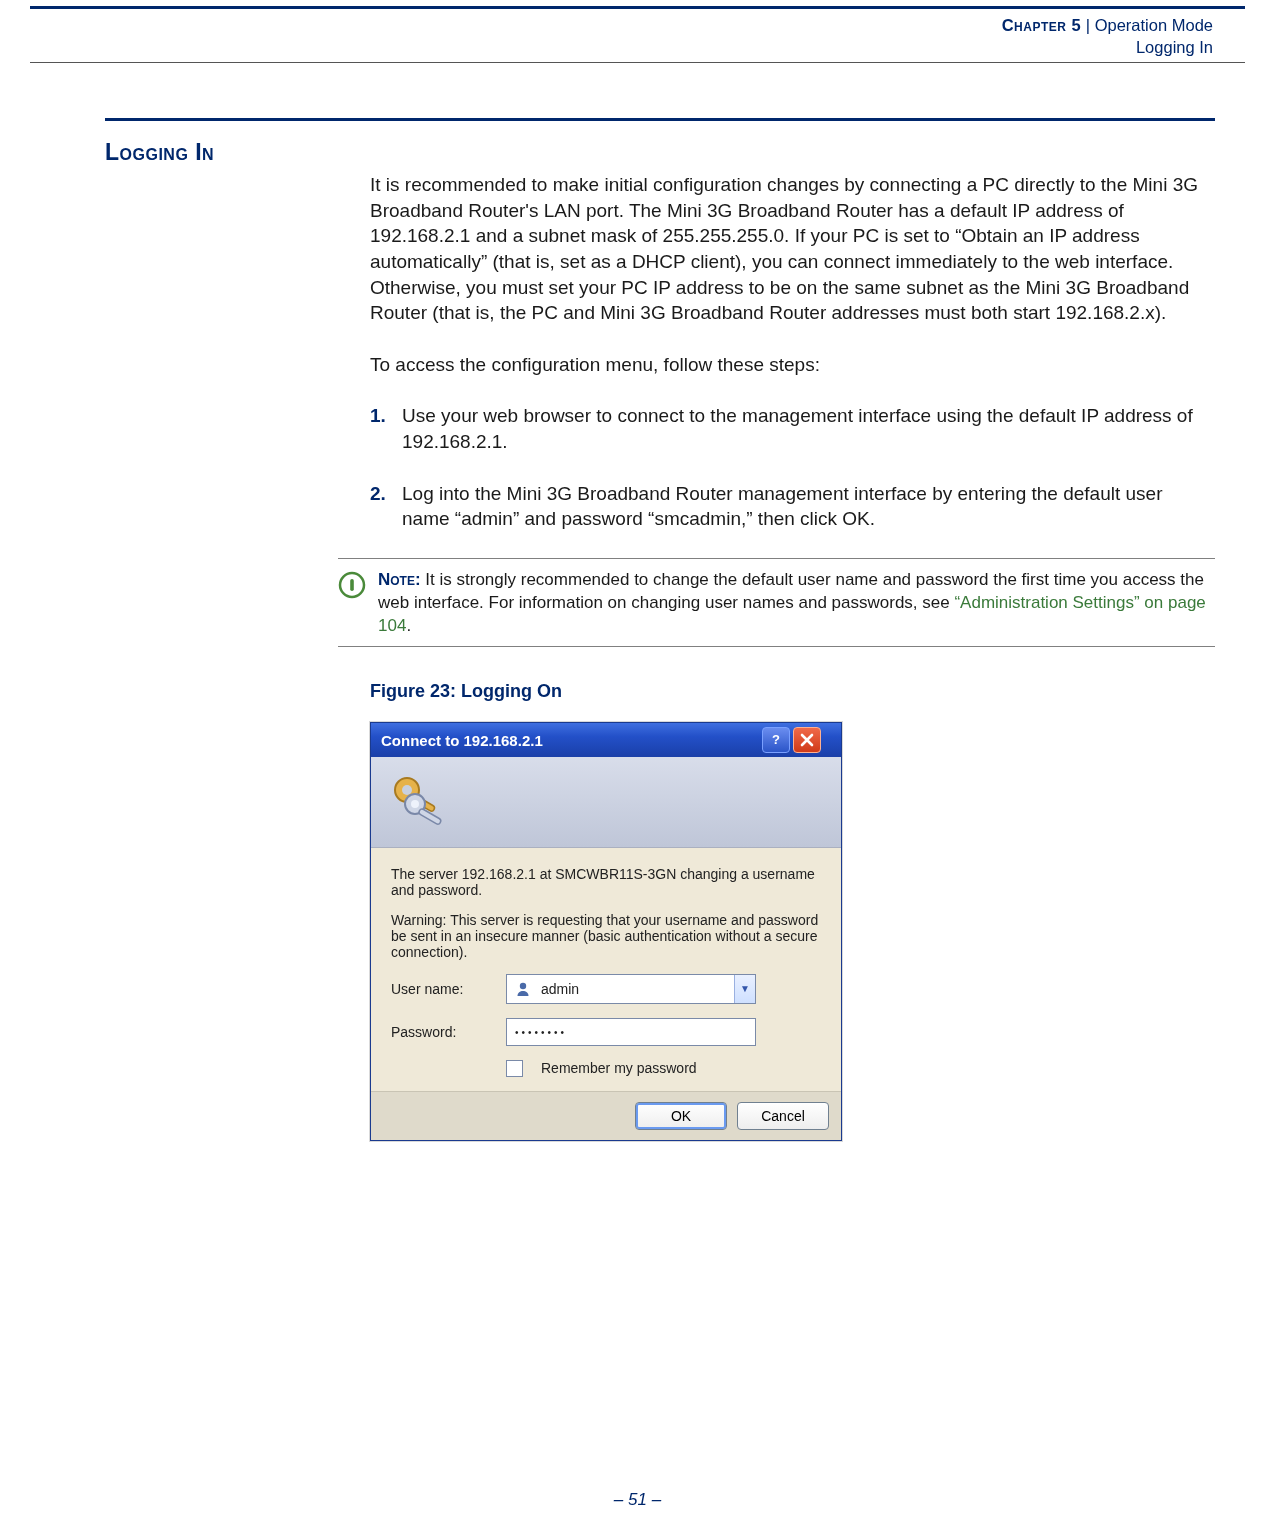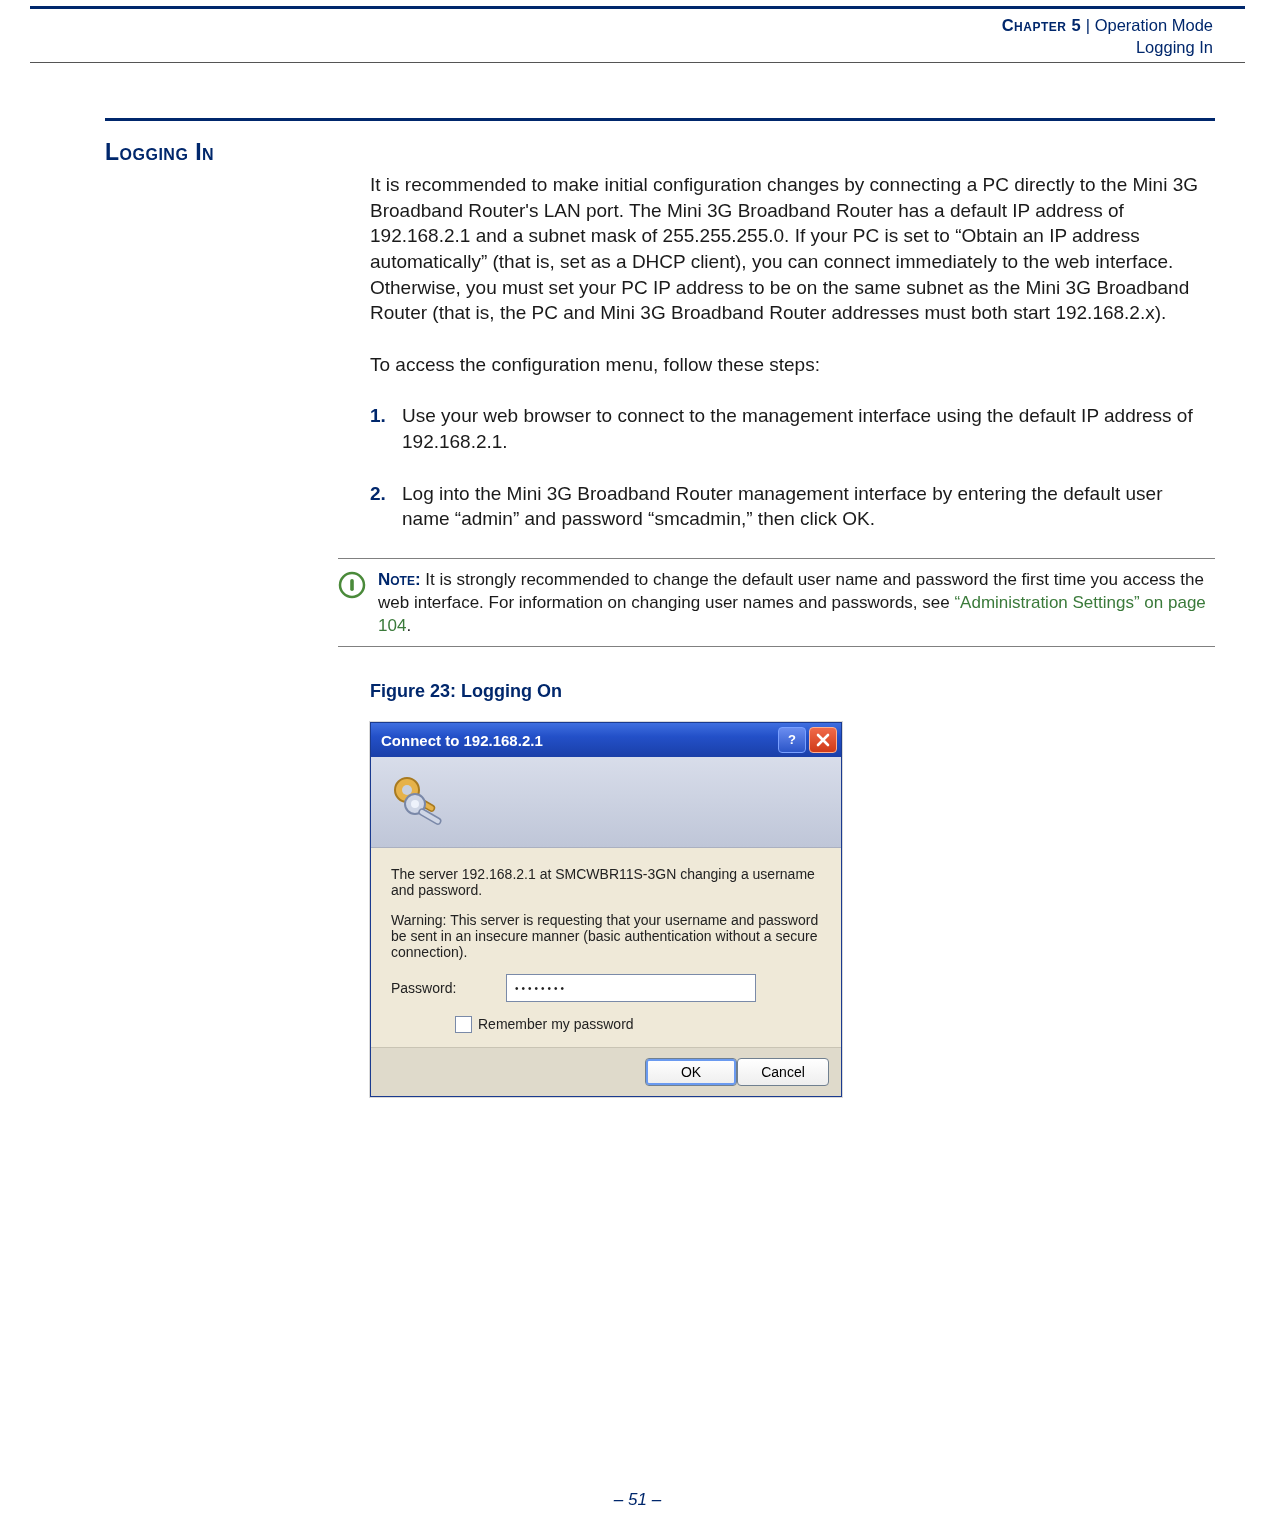--- a/index.html
+++ b/index.html
@@ -104,21 +104,21 @@
     border:1px solid #1a3a8f;
     box-shadow:0 0 0 1px rgba(0,0,0,.15);
     font-family:Tahoma, Verdana, sans-serif;
     font-size:14px;
     color:#222;
   }
   .dlg-titlebar{
     height:34px;
     background:linear-gradient(#3f6fe0,#2350c8 40%,#1a3fa8);
     display:flex; align-items:center;
-    padding:0 4px 0 10px;
+    padding:0 20px 0 10px;
     color:#fff;
     font-weight:700;
   }
   .dlg-titlebar .caption{flex:1; font-size:15px; padding-top:1px;}
   .dlg-titlebar .help-btn,
   .dlg-titlebar .close-btn{
     width:26px;height:24px;
     border-radius:4px;
     display:flex;align-items:center;justify-content:center;
     margin-left:3px;
@@ -161,30 +161,30 @@
     height:28px;
     width:100%;
     border:1px solid #7a8aa8;
     padding:0 8px;
     letter-spacing:3px;
     font-size:10px;
     line-height:28px;
     background:#fff;
     box-sizing:border-box;
   }
-  .cb-row{margin-left:64px; display:flex; align-items:center; gap:6px;}
+  .cb-row{margin-left:115px; display:flex; align-items:center; gap:18px;}
   .cb{
     width:15px;height:15px;border:1px solid #7a8aa8;background:#fff;display:inline-block;
   }
   .dlg-buttons{
     height:48px;
     background:#dfdacb;
     border-top:1px solid #c9c4b4;
     display:flex; justify-content:flex-end; align-items:center;
-    padding-right:12px; 
+    padding-right:12px; gap:10px;
   }
   .xp-btn{
     width:92px;height:28px;
     background:linear-gradient(#fff,#eee);
     border:1px solid #708090;
     border-radius:4px;
     font-size:14px;
   }
   .xp-btn.default{box-shadow:0 0 0 2px #6a9af0 inset;}
   
@@ -269,20 +269,35 @@
             <rect x="28" y="22" width="26" height="6" rx="3" fill="#e6b24a" stroke="#a87a20" stroke-width="1.5" transform="rotate(30 28 22)"></rect>
             <circle cx="30" cy="32" r="10" fill="#cfd6e6" stroke="#7a88a8" stroke-width="2"></circle>
             <circle cx="30" cy="32" r="4" fill="#eef2fb"></circle>
             <rect x="36" y="36" width="24" height="6" rx="3" fill="#cfd6e6" stroke="#7a88a8" stroke-width="1.5" transform="rotate(30 36 36)"></rect>
           </svg>
         </div>
         <div class="dlg-body">
           <p>The server 192.168.2.1 at SMCWBR11S-3GN changing a username and password.</p>
           <p>Warning: This server is requesting that your username and password be sent in an insecure manner (basic authentication without a secure connection).</p>
 
+          <div class="form-row">
+            <label>User name:</label>
+            <div class="control">
+              <div class="combo">
+                <span class="uicon">
+                  <svg width="16" height="16" viewBox="0 0 16 16">
+                      <circle cx="8" cy="5" r="3.2" fill="#4a6aa8"></circle>
+                      <path d="M2.5 15c0-3.4 2.6-5 5.5-5s5.5 1.6 5.5 5" fill="#4a6aa8"></path>
+                    </svg>
+                </span>
+                <span class="val">admin</span>
+                <span class="arrow">▼</span>
+              </div>
+            </div>
+          </div>
 
           <div class="form-row">
             <label>Password:</label>
             <div class="control">
               <div class="pw">••••••••</div>
             </div>
           </div>
 
           <div class="cb-row">
             <span class="cb"></span>

